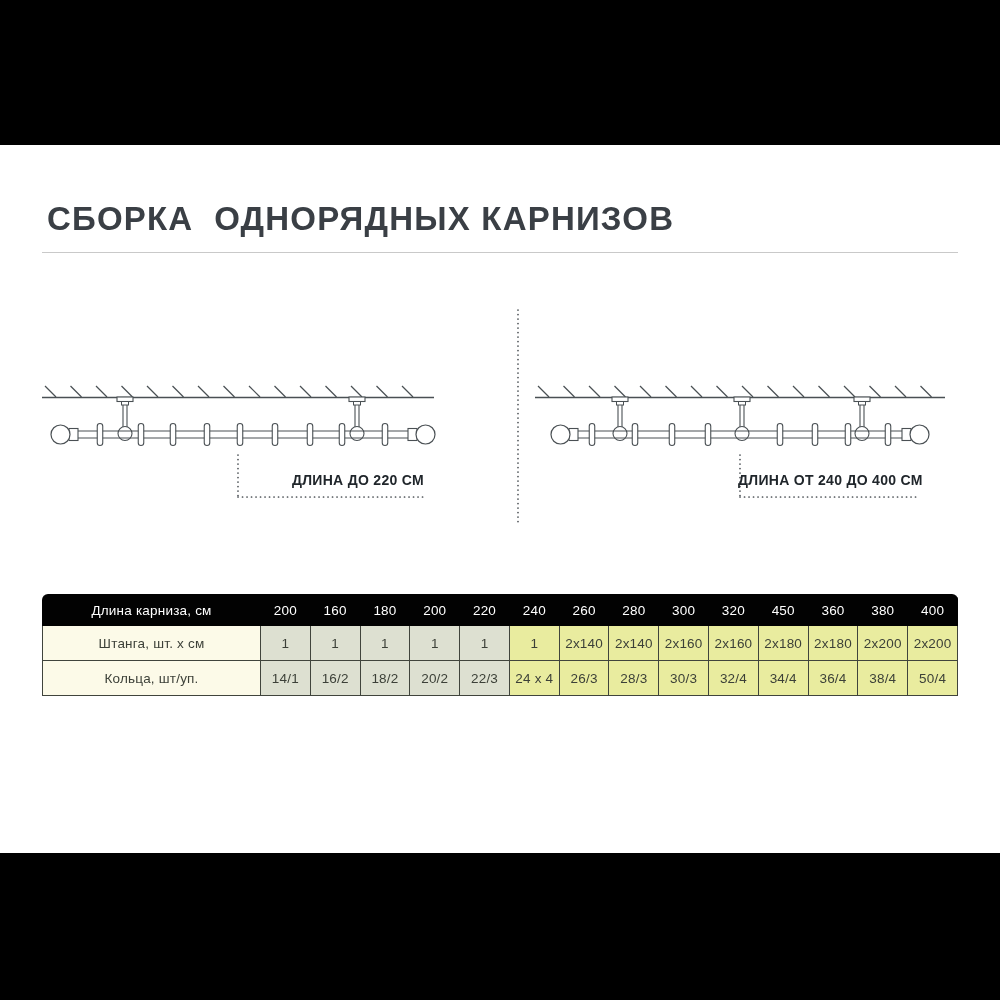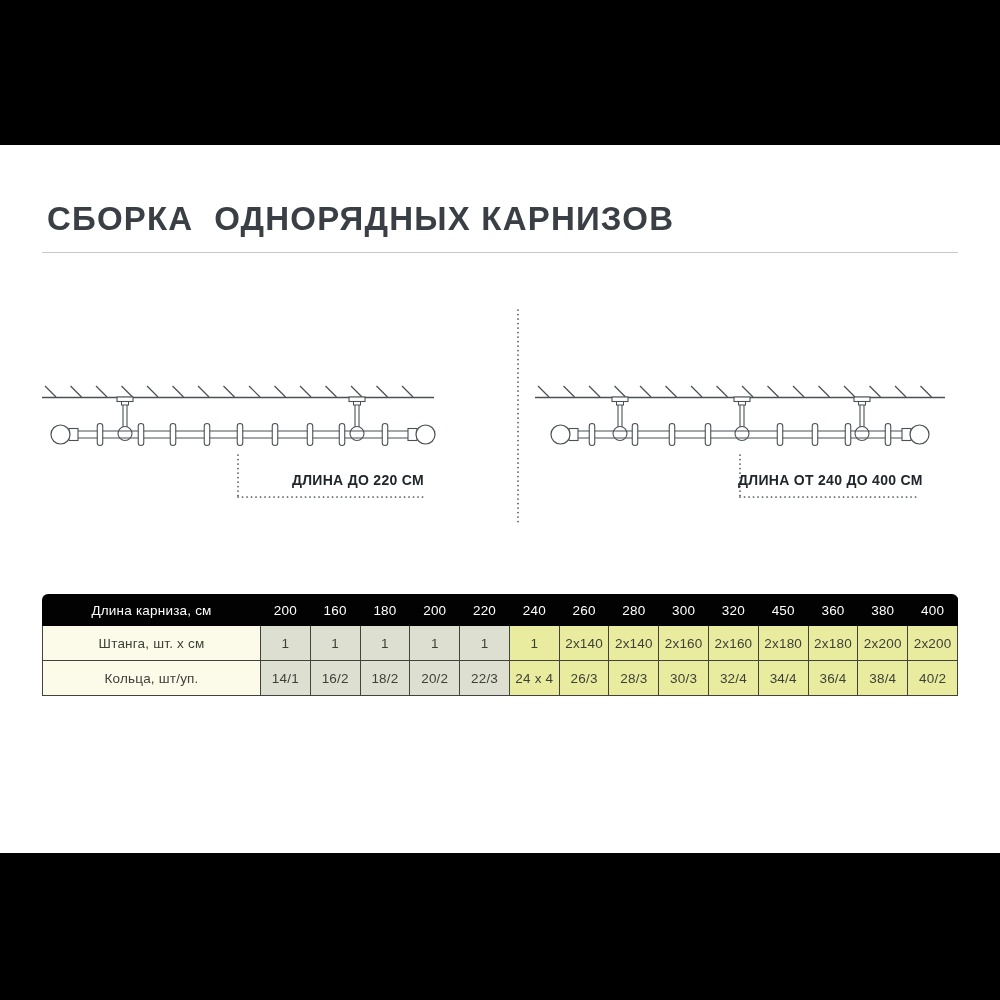--- a/index.html
+++ b/index.html
@@ -232,17 +232,17 @@
           <td class="g1">20/2</td>
           <td class="g1">22/3</td>
           <td class="g2">24 x 4</td>
           <td class="g2">26/3</td>
           <td class="g2">28/3</td>
           <td class="g2">30/3</td>
           <td class="g2">32/4</td>
           <td class="g2">34/4</td>
           <td class="g2">36/4</td>
           <td class="g2">38/4</td>
-          <td class="g2">40/2</td>
+          <td class="g2">50/4</td>
         </tr>
       </tbody>
   </table>
 </div>
 
 </body></html>

